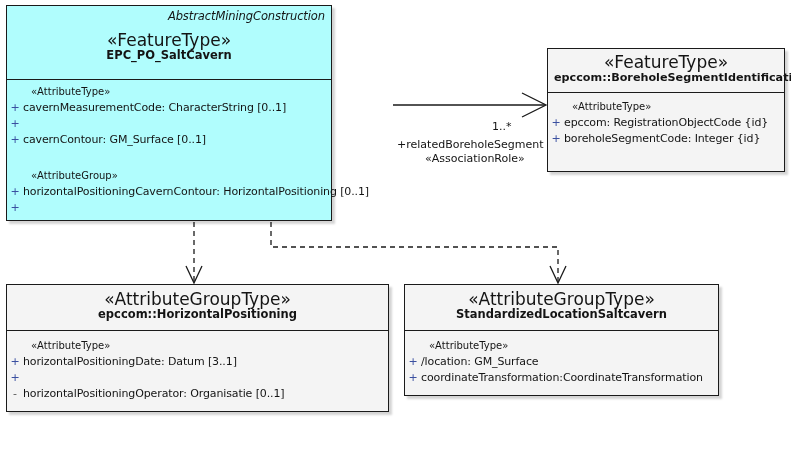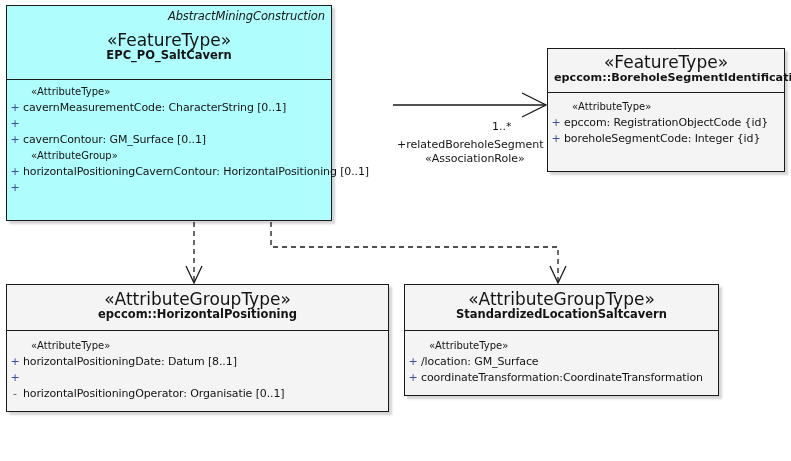--- a/index.html
+++ b/index.html
@@ -145,21 +145,21 @@
         <span class="attr-vis">+</span>
         <span class="attr-txt">cavernMeasurementCode: CharacterString [0..1]</span>
       </div>
       <div class="attr-row">
         <span class="attr-vis">+</span>
       </div>
       <div class="attr-row">
         <span class="attr-vis">+</span>
         <span class="attr-txt">cavernContour: GM_Surface [0..1]</span>
       </div>
-      <div class="grp-stereo" style="margin-top:0;">«AttributeGroup»</div>
+      <div class="grp-stereo" style="margin-top:20px;">«AttributeGroup»</div>
       <div class="attr-row">
         <span class="attr-vis">+</span>
         <span class="attr-txt">horizontalPositioningCavernContour: HorizontalPositioning [0..1]</span>
       </div>
       <div class="attr-row">
         <span class="attr-vis">+</span>
       </div>
     </div>
   </div>
 
@@ -183,21 +183,21 @@
 
   <div class="uml-box" style="left:6px; top:284px; width:383px; height:128px;">
     <div class="box-header" style="height:46px; padding-top:7px;">
       <span class="stereo">«AttributeGroupType»</span>
       <span class="cls-name">epccom::HorizontalPositioning</span>
     </div>
     <div class="box-body" style="padding-top:7px;">
       <div class="grp-stereo">«AttributeType»</div>
       <div class="attr-row">
         <span class="attr-vis">+</span>
-        <span class="attr-txt">horizontalPositioningDate: Datum [8..1]</span>
+        <span class="attr-txt">horizontalPositioningDate: Datum [3..1]</span>
       </div>
       <div class="attr-row">
         <span class="attr-vis">+</span>
       </div>
       <div class="attr-row">
         <span class="attr-vis priv">-</span>
         <span class="attr-txt">horizontalPositioningOperator: Organisatie [0..1]</span>
       </div>
     </div>
   </div>

